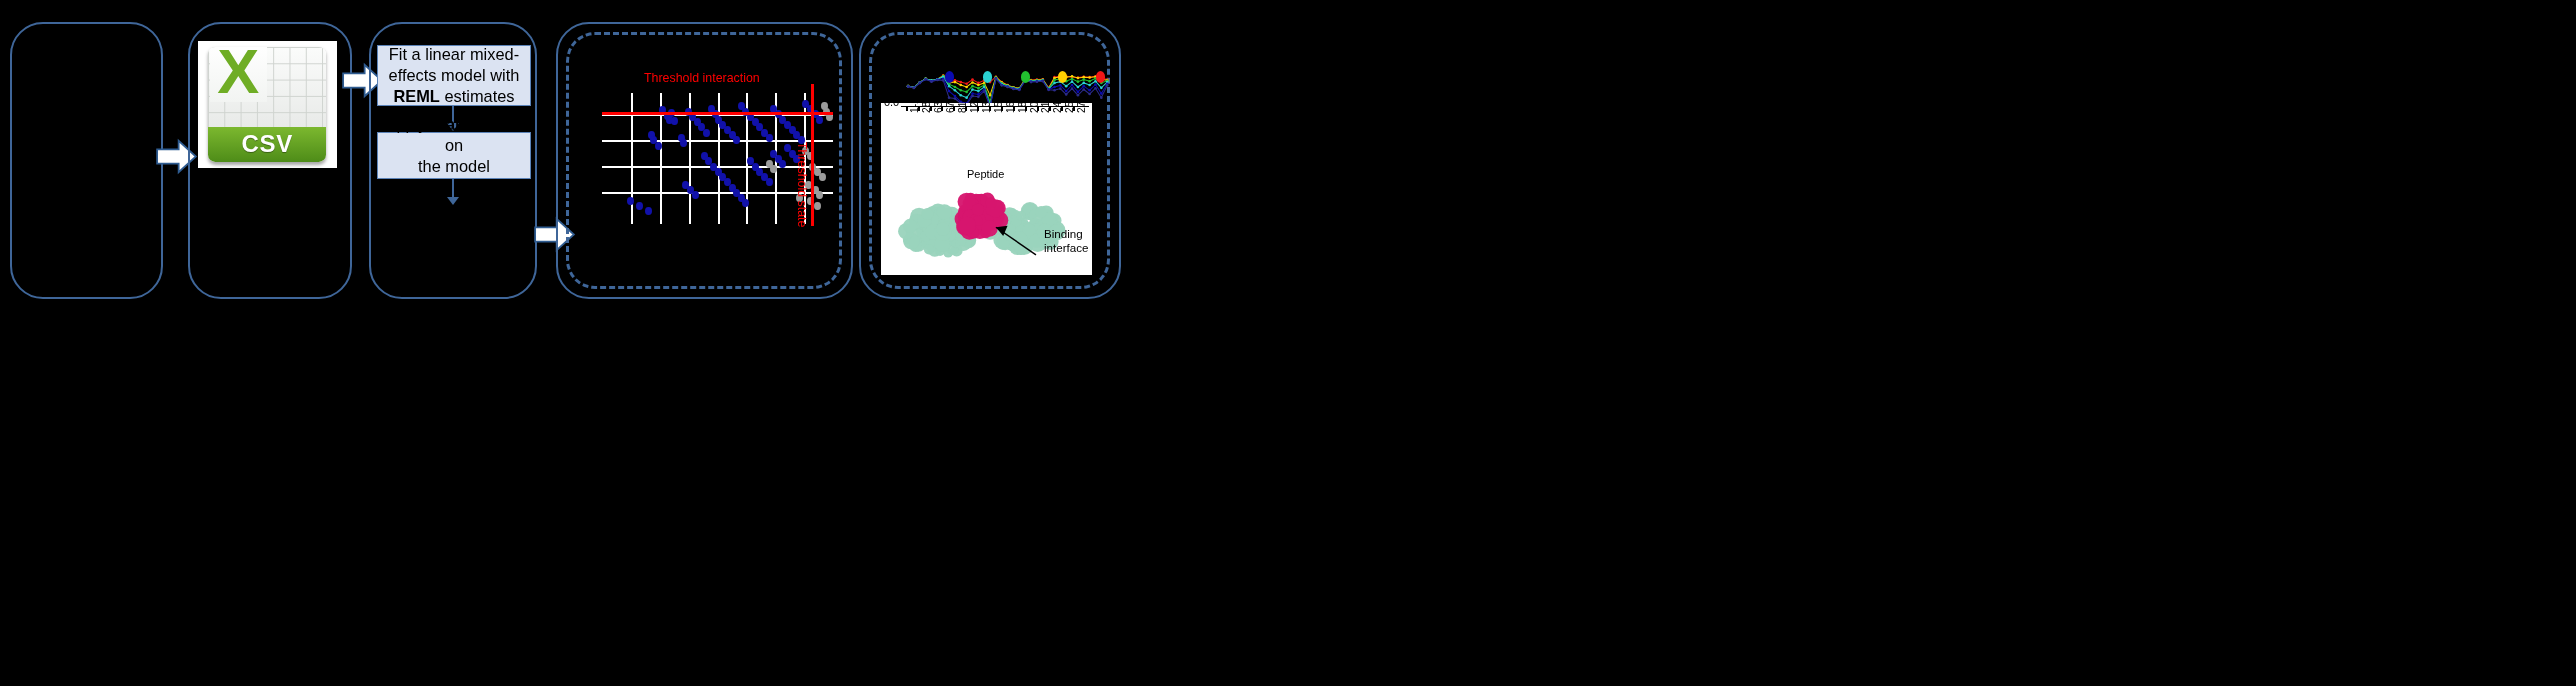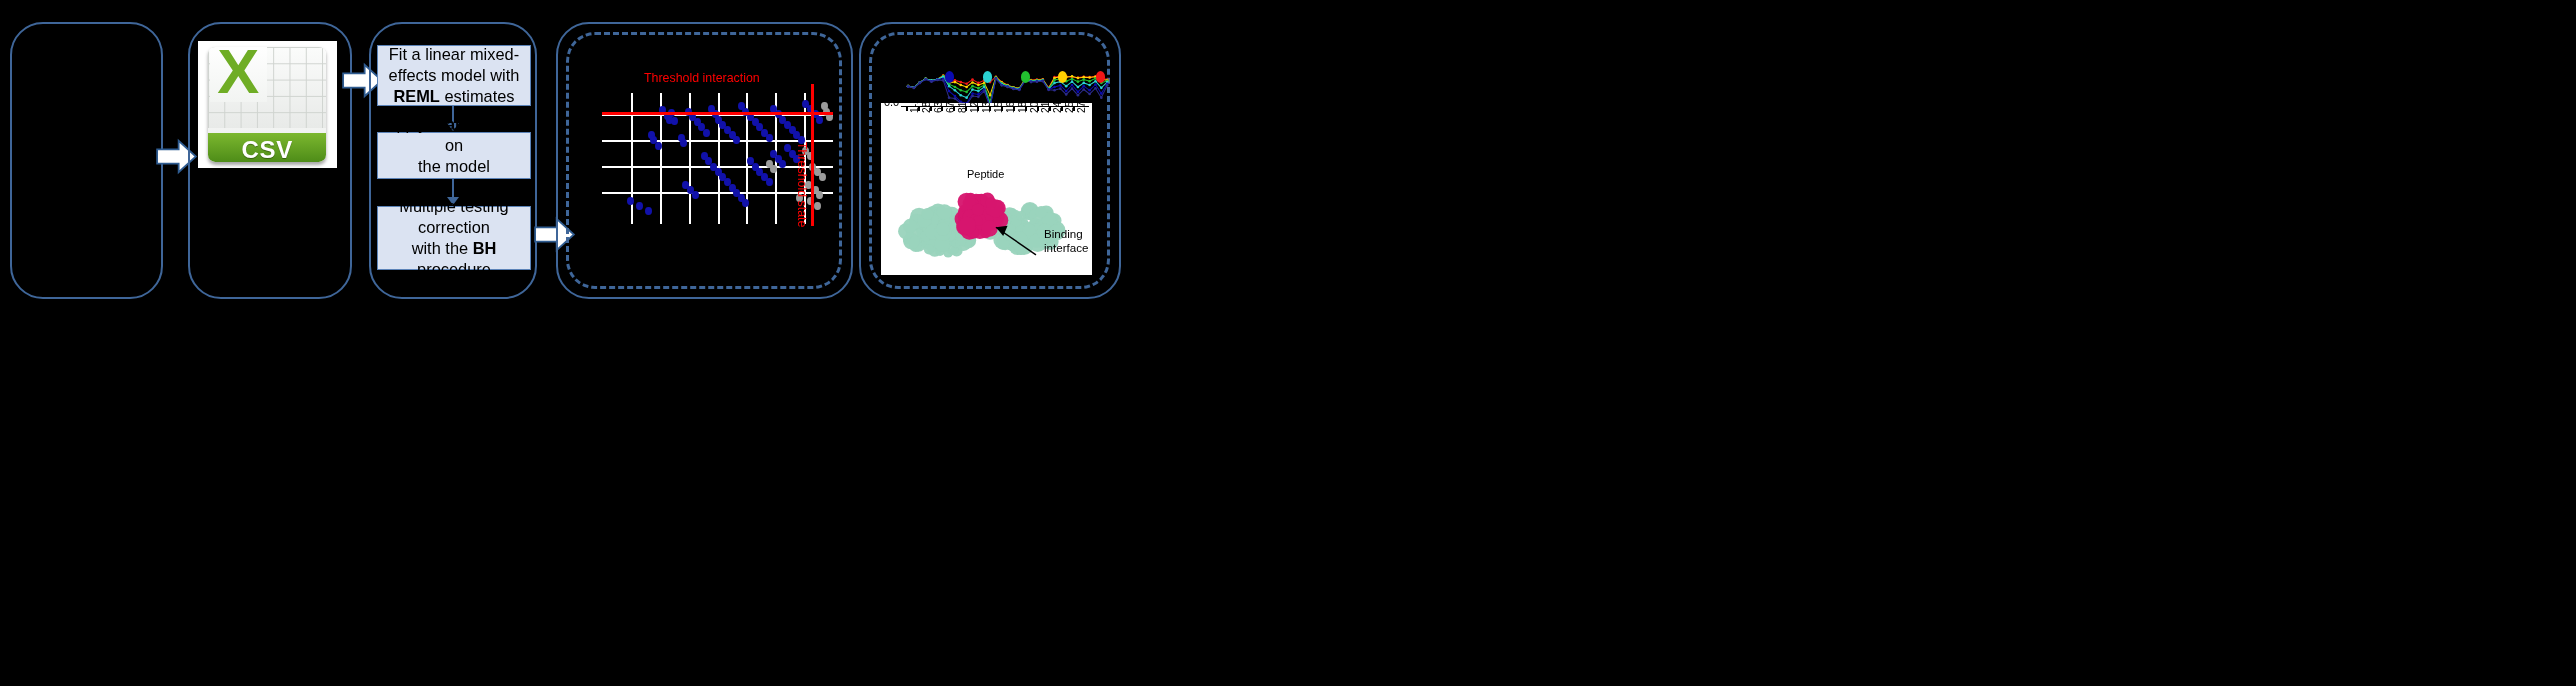--- a/index.html
+++ b/index.html
@@ -53,21 +53,21 @@
       linear-gradient(#fbfcfb,#e8eae8);
   }
   .csv-x{
     position:absolute;left:1.5px;top:-2.9px;width:57px;height:58px;
     color:#6fad25;font-weight:bold;font-size:63px;line-height:55px;
     font-family:"Liberation Sans", sans-serif;
     text-align:center;
     background:linear-gradient(#ffffff,#f2f4f2);
   }
   .csv-band{
-    position:absolute;left:0;right:0;bottom:0;height:29px;
+    position:absolute;left:0;right:0;bottom:0;height:35px;
     background:linear-gradient(#7cb82f,#4e8c18);
     color:#fff;font-weight:bold;font-size:24px;line-height:33px;
     text-align:center;letter-spacing:0.7px;
     text-shadow:0 0.7px 0.7px rgba(0,0,0,.35);
   }
 
   
   .proc{
     position:absolute;
     background:#dbe3f2;
@@ -191,23 +191,20 @@
   <div class="proc" id="proc-1">
     <span>Fit a linear mixed-<br>effects model with<br><b>REML</b> estimates</span>
   </div>
   <div class="vconn" id="vconn-1"></div>
 
   <div class="proc" id="proc-2">
     <span>Apply <b>Wald model</b> on<br>the model parameters</span>
   </div>
   <div class="vconn" id="vconn-2"></div>
 
-  <div class="proc" id="proc-3">
-    <span>Multiple testing<br>correction<br>with the <b>BH</b> procedure</span>
-  </div>
 
   <div class="barrow" id="arrow-3">
     <svg width="41" height="33" viewBox="0 0 56 46">
       <polygon points="1,13 31,13 31,1 55,23 31,45 31,33 1,33" fill="#ffffff" stroke="#2f5c91" stroke-width="2.5"></polygon>
     </svg>
   </div>
 
   <div class="panel" id="panel-results"></div>
   <div class="panel-inner-dash" id="dash-results"></div>
 

